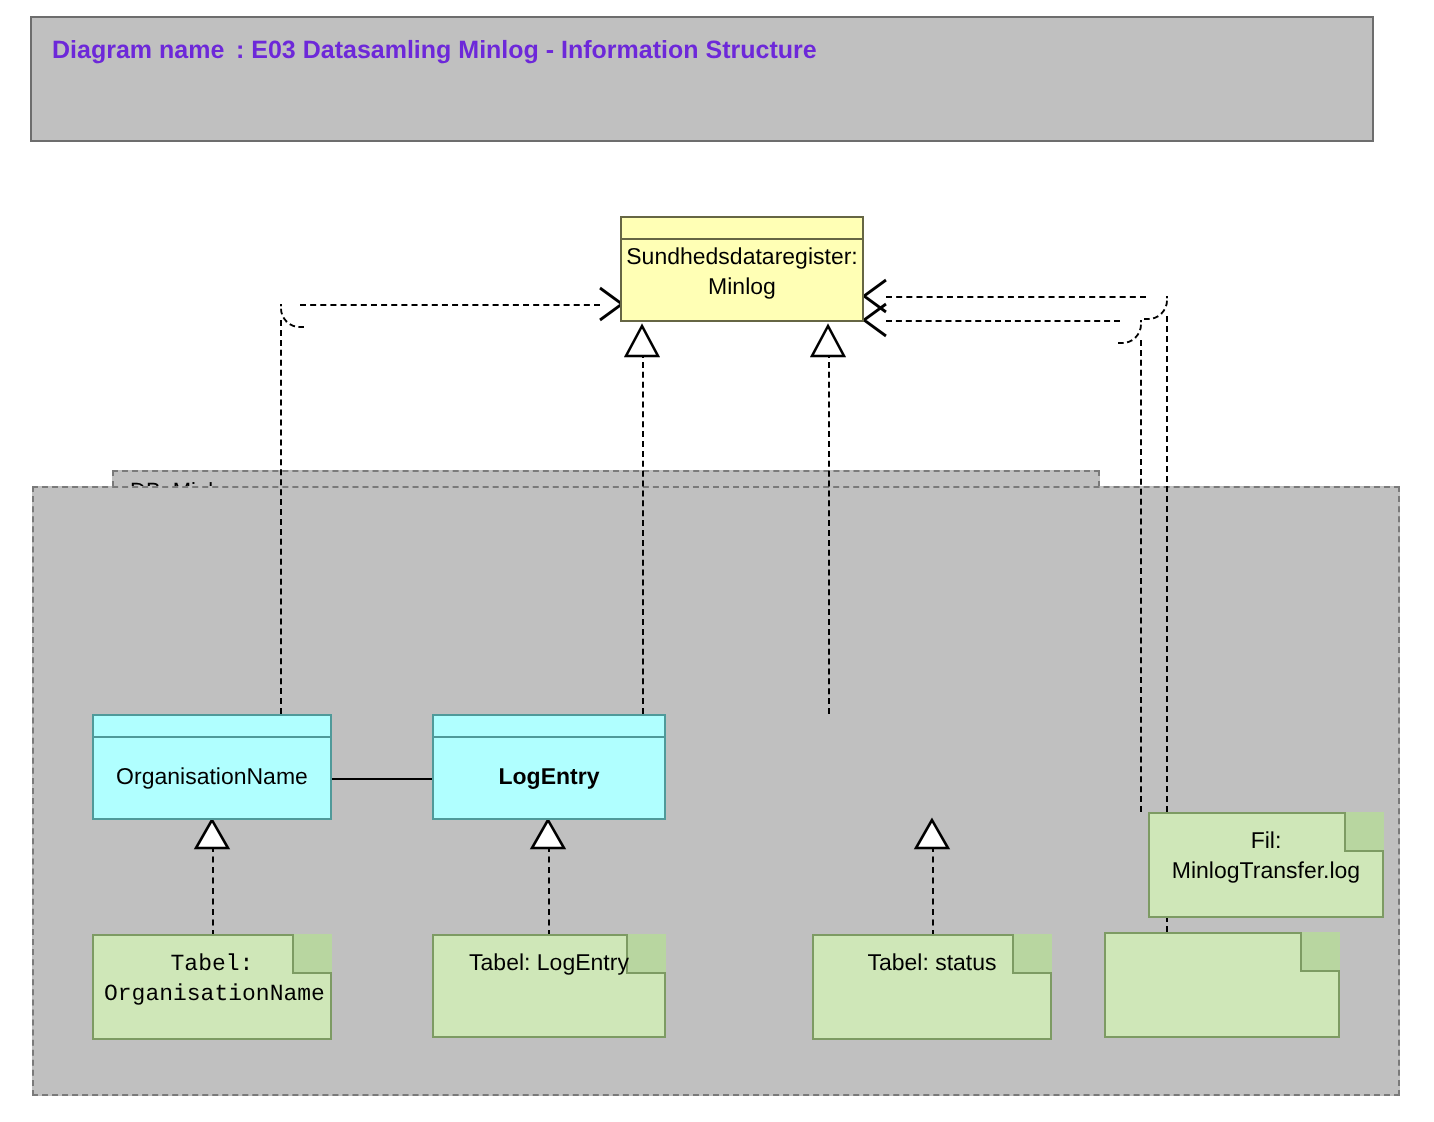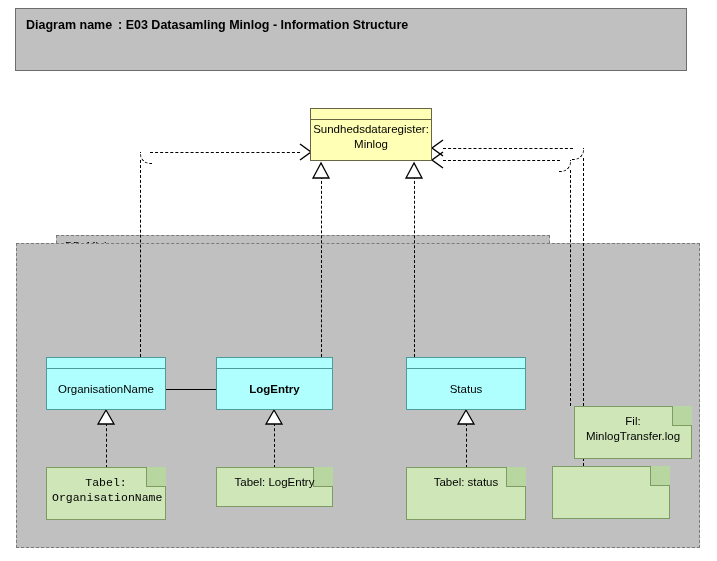--- a/index.html
+++ b/index.html
@@ -26,21 +26,21 @@
     width: 672px;
     height: 63px;
     background: #c0c0c0;
     border: 1px solid #6d6d6d;
     box-sizing: border-box;
     padding: 7px 0 0 10px;
   }
   .title-row {
     font-size: 12.5px;
     font-weight: bold;
-    color: #000000;
+    color: #6d28d9;
     line-height: 19px;
     white-space: pre;
   }
   .title-label {
     display: inline-block;
     width: 92px;
   }
 
   
   .group-tab {
@@ -245,33 +245,27 @@
     </div>
   </div>
 
   <div class="node cyan" style="left:216px; top:357px; width:117px; height:53px;font-weight:bold;">
     <div class="hdr"></div>
     <div class="body">
       <span class="label">LogEntry</span>
     </div>
   </div>
 
-  <div class="node cyan" style="left:406px; top:357px; width:120px; height:53px;">
-    <div class="hdr"></div>
-    <div class="body">
-      <span class="label">Status</span>
-    </div>
-  </div>
 
   <div class="artifact" style="left:46px; top:467px; width:120px; height:53px;font-family:Liberation Mono, monospace;">
     <div class="fold"></div>
     <div class="alabel">Tabel: OrganisationName</div>
   </div>
 
-  <div class="artifact" style="left:216px; top:467px; width:117px; height:40px;padding-left:16px;">
+  <div class="artifact" style="left:216px; top:467px; width:117px; height:52px;padding-left:16px;">
     <div class="fold"></div>
     <div class="alabel">Tabel: LogEntry</div>
   </div>
 
   <div class="artifact" style="left:574px; top:406px; width:118px; height:53px;">
     <div class="fold"></div>
     <div class="alabel">Fil: MinlogTransfer.log</div>
   </div>
 
   <div class="artifact" style="left:406px; top:467px; width:120px; height:53px;">

